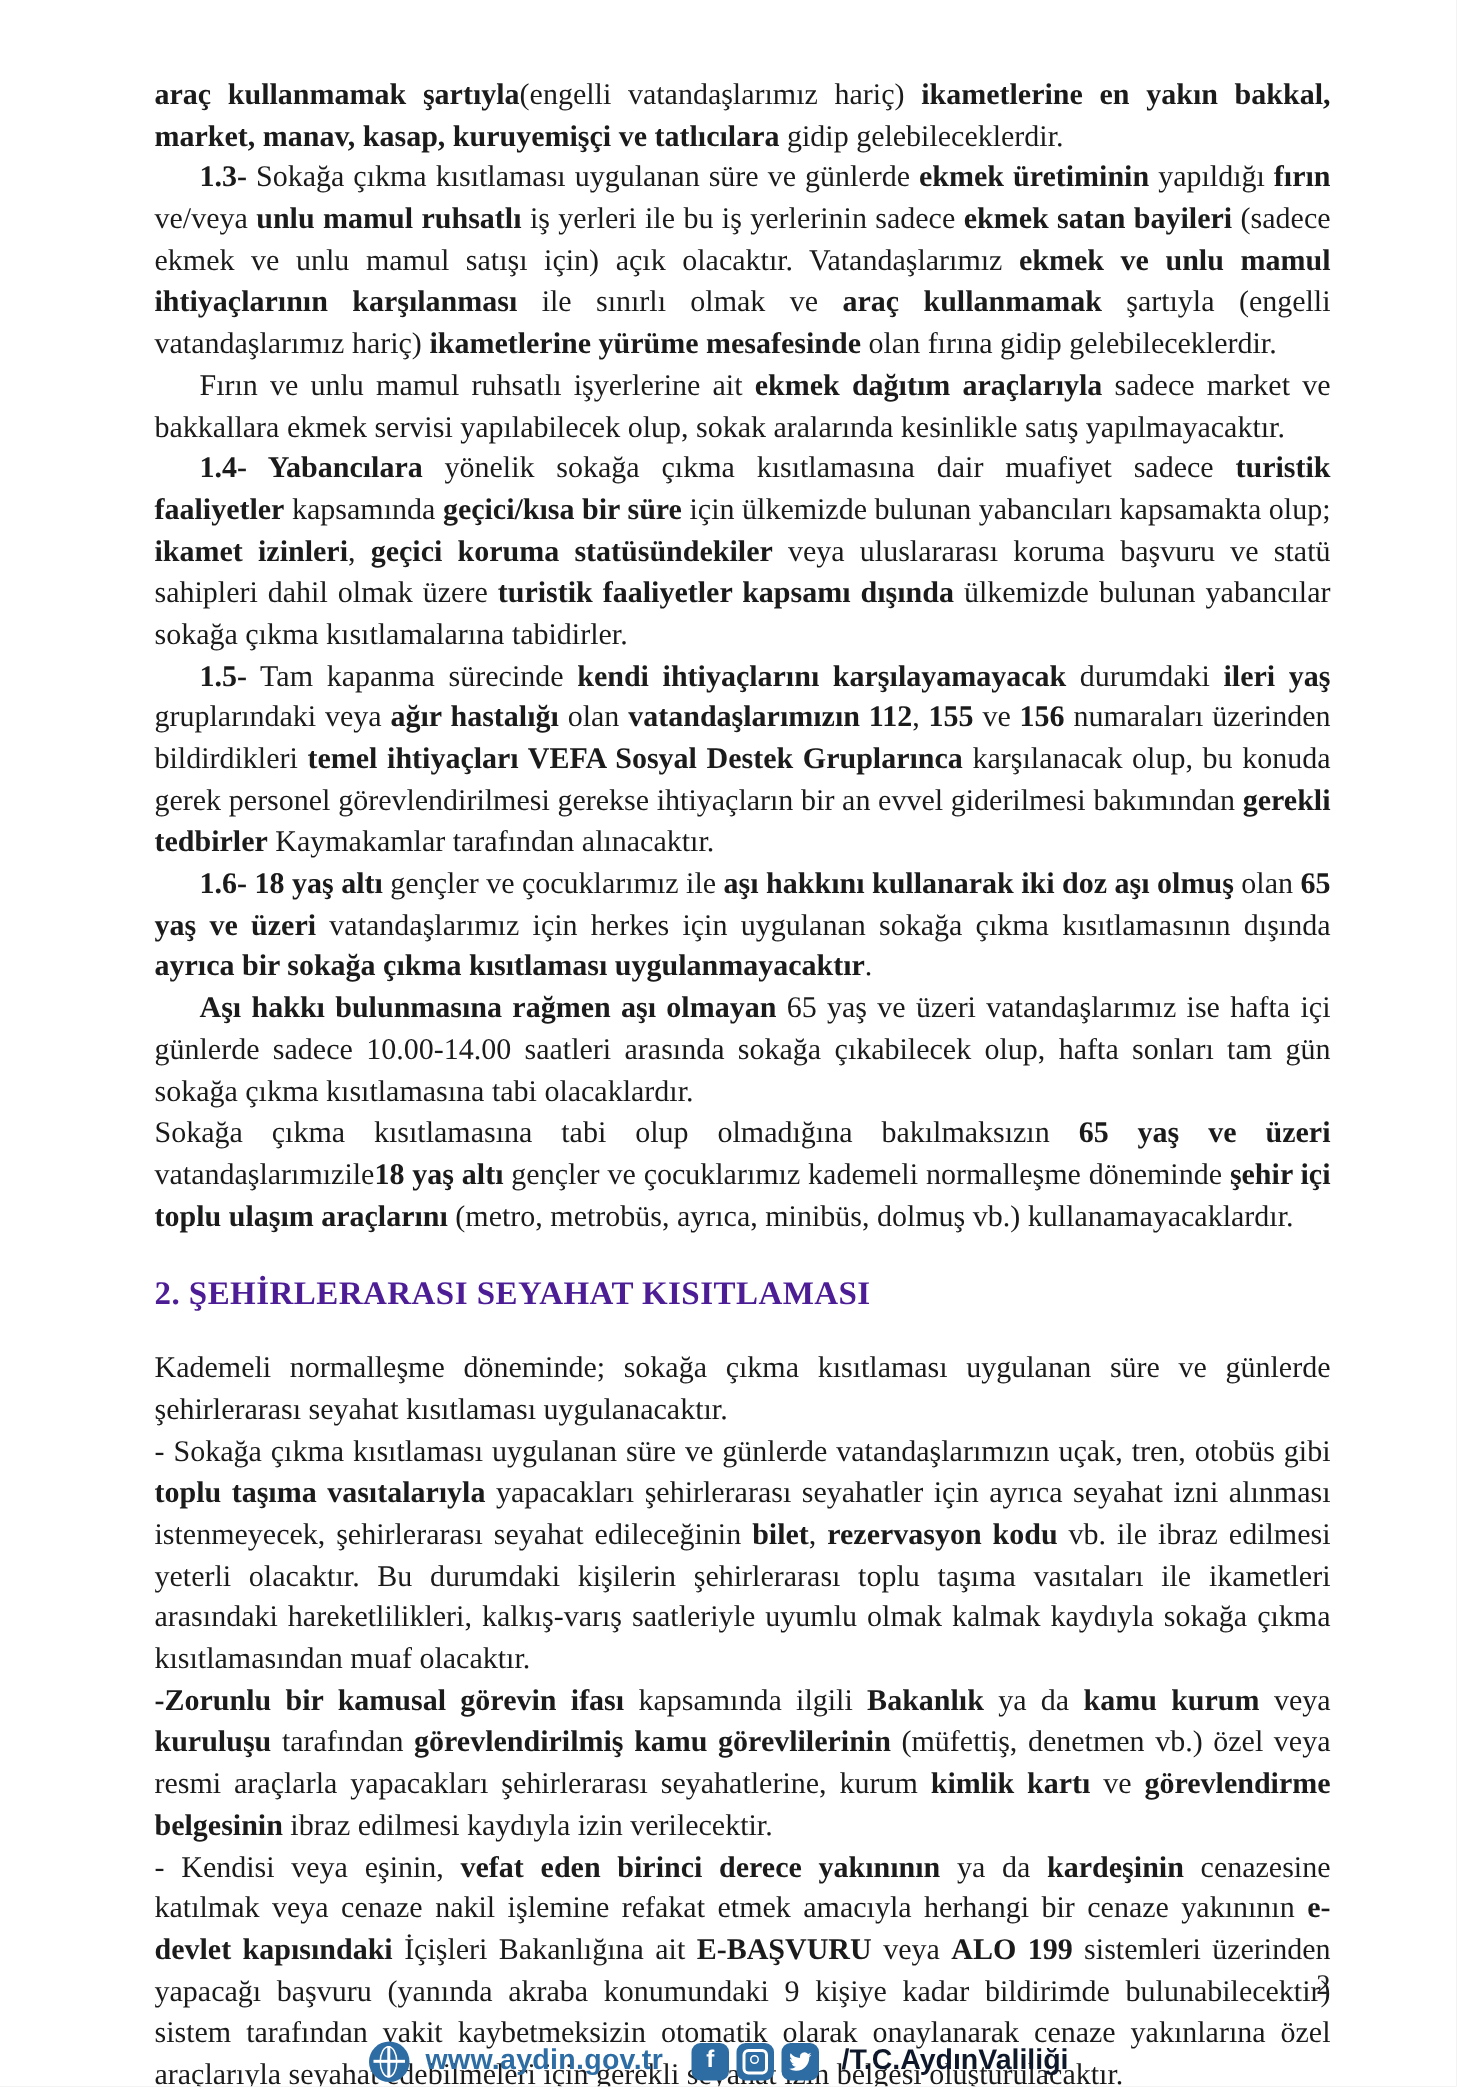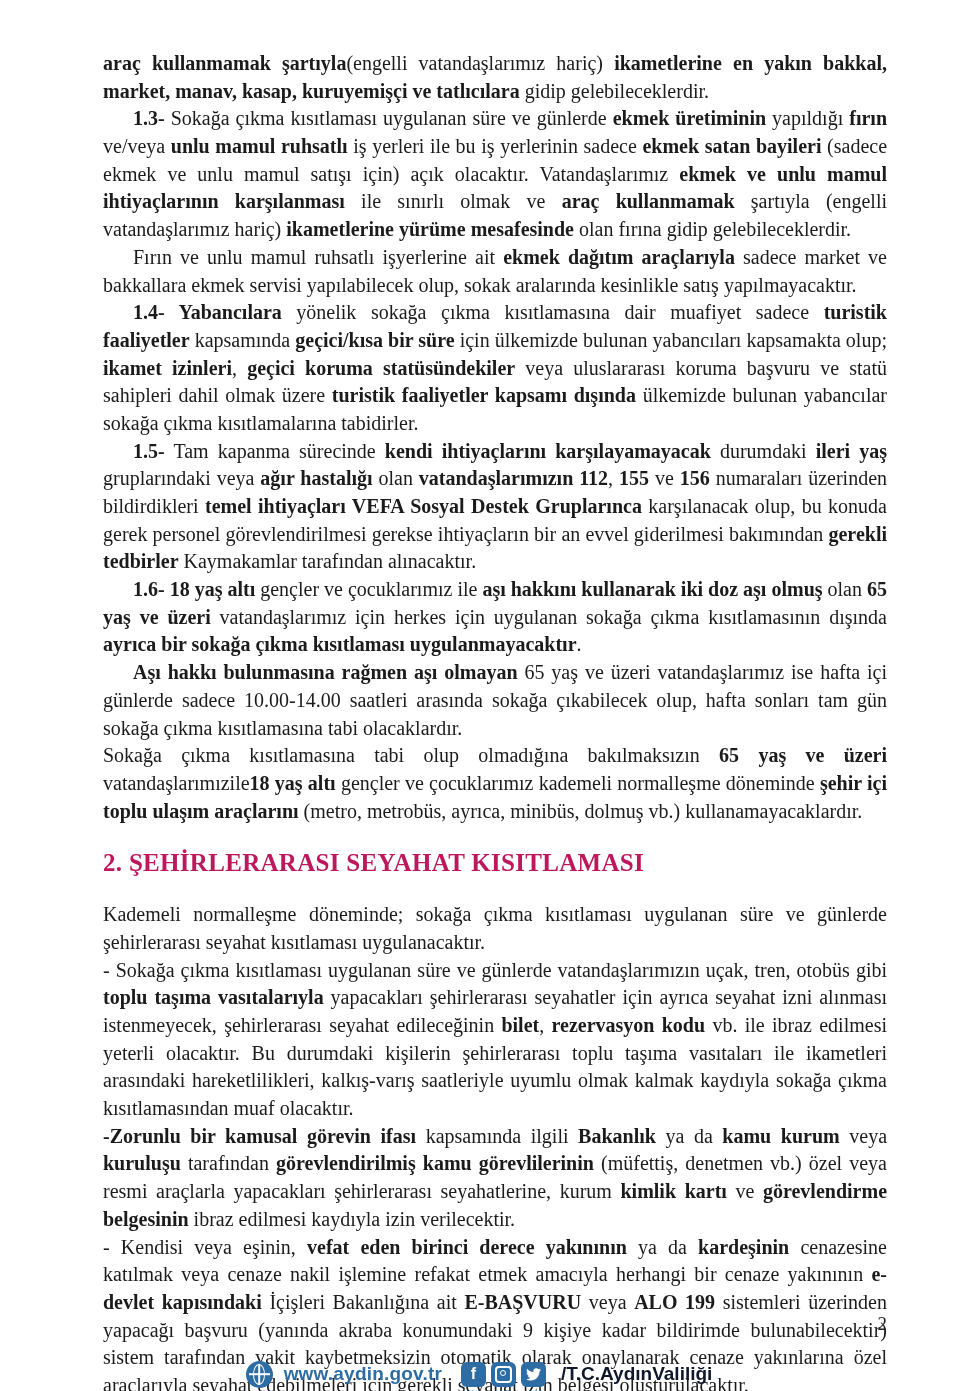--- a/index.html
+++ b/index.html
@@ -32,23 +32,23 @@
     color: #1b1b1b;
     font-family: "Liberation Serif", serif;
   }
   p.indent {
     text-indent: 30px;
   }
   b, .b {
     font-weight: bold;
   }
   .section-title {
-    color: #be185d;
-    font-weight: bold;
-    font-size: 25px;
+    color: #4c1d95;
+    font-weight: bold;
+    font-size: 22px;
     letter-spacing: 0.3px;
     margin: 0;
     font-family: "Liberation Serif", serif;
   }
   .gap-md { height: 24px; }
 
   
   .footer {
     position: absolute;
     left: 0;

